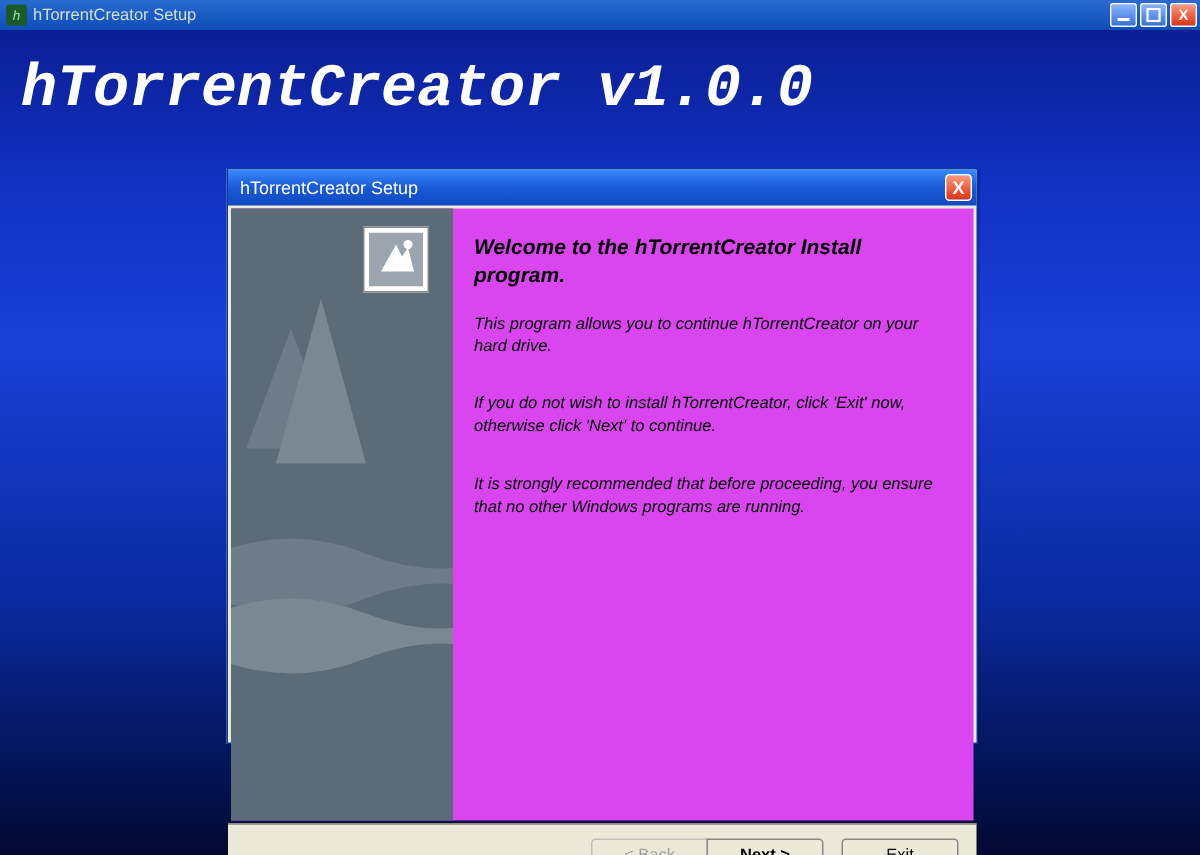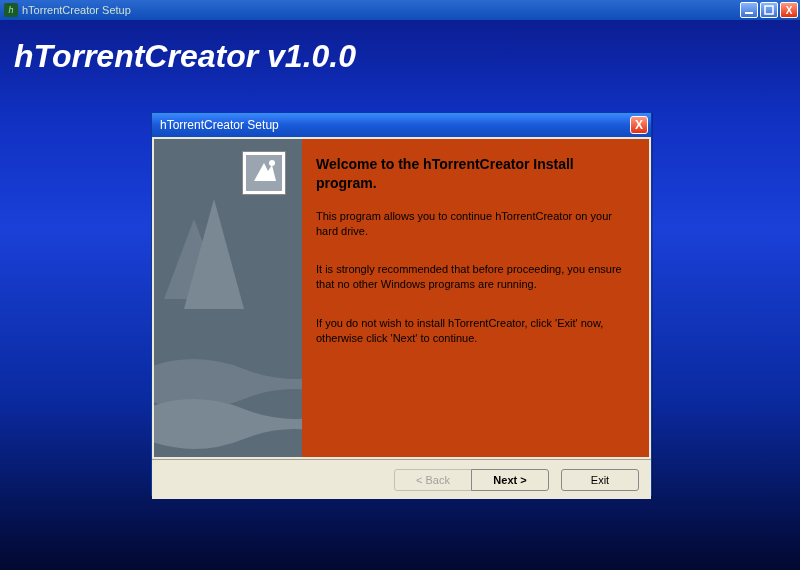--- a/index.html
+++ b/index.html
@@ -43,25 +43,25 @@
   .win-btn.min, .win-btn.max {
     background: linear-gradient(to bottom, #8ab5ff, #3a72d0);
     color: #fff;
   }
   .win-btn.close {
     background: linear-gradient(to bottom, #ff9a80, #e03010);
     color: #fff;
   }
   .banner {
     color: #fff;
-    font-size: 32px;
+    font-size: 40px;
     font-weight: bold;
     font-style: italic;
     padding: 18px 0 0 14px;
-    font-family: Liberation Sans, sans-serif;
+    font-family: Liberation Mono, monospace;
   }
 
   .installer {
     position: absolute;
     left: 151px; top: 112px;
     width: 501px; height: 384px;
     border: 1px solid #0a3a9a;
     background: #ece9d8;
     box-shadow: 1px 1px 0 rgba(0,0,0,0.2);
   }
@@ -78,23 +78,24 @@
     width: 18px; height: 18px;
     background: linear-gradient(to bottom, #ff9a80, #e03010);
     border: 1px solid #fff;
     border-radius: 3px;
     color: #fff; font-weight: bold;
     display: flex; align-items: center; justify-content: center;
     cursor: pointer;
   }
   .inst-body {
     display: flex;
-    height: 318px;
-    background: #c2410c;
+    height: 408px;
+    background: #d946ef;
     margin: 2px;
+    font-style: italic;
   }
   .side-panel {
     width: 148px;
     background: #5a6a78;
     position: relative;
     overflow: hidden;
   }
   .side-panel svg.bg { position: absolute; left: 0; top: 0; }
   .side-logo {
     position: absolute;
@@ -189,22 +190,22 @@
             <rect width="36" height="36" fill="#9aa5b0"></rect>
             <polygon points="8,26 18,8 22,16 26,10 30,26" fill="#fff"></polygon>
             <circle cx="26" cy="8" r="3" fill="#fff"></circle>
           </svg>
         </div>
       </div>
 
       <div class="content">
         <h1>Welcome to the hTorrentCreator Install program.</h1>
         <p>This program allows you to continue hTorrentCreator on your hard drive.</p>
+        <p>If you do not wish to install hTorrentCreator, click 'Exit' now, otherwise click 'Next' to continue.</p>
         <p>It is strongly recommended that before proceeding, you ensure that no other Windows programs are running.</p>
-        <p>If you do not wish to install hTorrentCreator, click 'Exit' now, otherwise click 'Next' to continue.</p>
       </div>
     </div>
 
     <div class="footer">
       <div class="btn-group">
         <button class="btn" disabled="">&lt; Back</button>
         <button class="btn">Next &gt;</button>
       </div>
       <button class="btn">Exit</button>
     </div>

